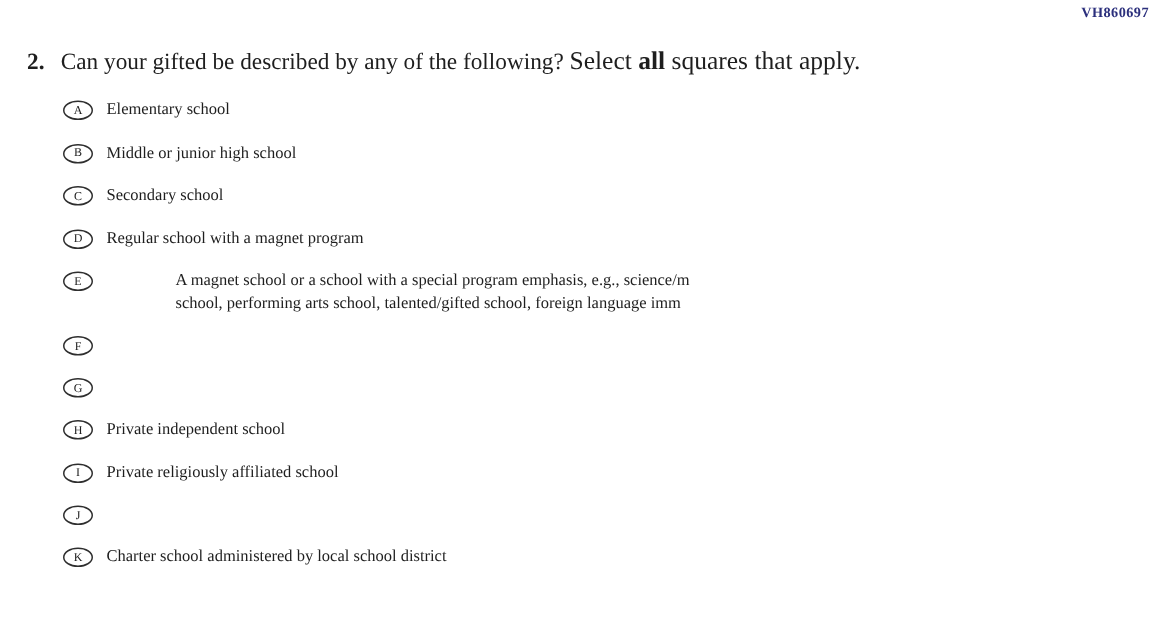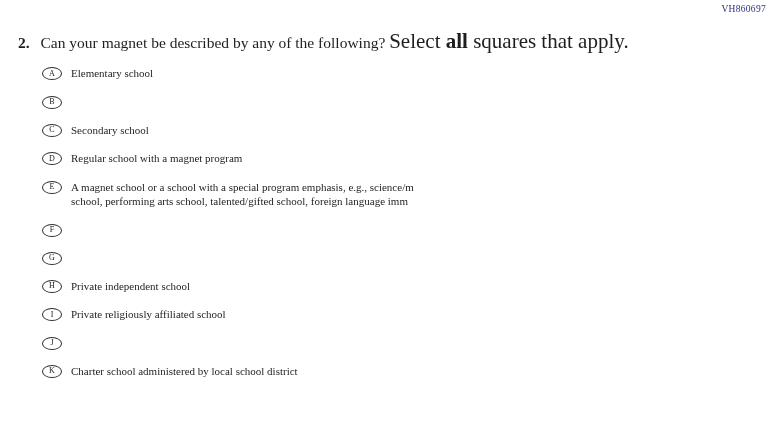--- a/index.html
+++ b/index.html
@@ -6,29 +6,29 @@
   body {
     width:773px; height:422px;
     background:#ffffff;
     font-family:"Liberation Serif", serif;
     color:#1e1e1e;
     position:relative;
     overflow:hidden;
   }
   .form-code {
     position:absolute; top:4px; right:7px;
-    font-size:9.5px; font-weight:normal;
+    font-size:9.5px; font-weight:bold;
     color:#2b2f7c; letter-spacing:0.3px;
   }
   .question-row {
     position:absolute; left:18px; top:33px; width:720px;
     font-size:15.5px; line-height:16px;
   }
   .qnum { font-weight:bold; margin-right:7px; }
-  .qtext2 { font-size:21px; }
+  .qtext2 { font-size:17px; }
   .options {
     position:absolute; left:42px; top:66px; width:710px;
   }
   .option {
     display:flex; align-items:flex-start;
     margin-bottom:14px;
   }
   .bubble {
     flex:0 0 auto;
     width:18px; height:11px;
@@ -43,48 +43,49 @@
     font-size:8px; line-height:1;
     font-family:"Liberation Serif", serif;
     color:#222222;
   }
   .option-text {
     font-size:11px; line-height:14.5px;
     white-space:pre;
     display:block;
   }
   .option-text.clipped {
-    width:566px; overflow:hidden;
+    width:566px; overflow:hidden;margin-left:46px;
   }
 </style>
 </head>
 <body>
 
 <div class="page">
 
   <div class="form-code">VH860697</div>
 
   <div class="question-row">
     <span class="qnum">2.</span>
-    <span class="qtext">Can your magnet be described by any of the following?</span>
+    <span class="qtext">Can your gifted be described by any of the following?</span>
     <span class="qtext2"><span>Select </span><b>all</b><span> squares that apply.</span></span>
   </div>
 
   <div class="options" id="options">
   <div class="option">
     <span class="bubble">
           <span class="bubble-letter">A</span>
         </span>
     <span class="option-text">Elementary school</span>
   </div>
 
   <div class="option">
     <span class="bubble">
           <span class="bubble-letter">B</span>
         </span>
+    <span class="option-text">Middle or junior high school</span>
   </div>
 
   <div class="option">
     <span class="bubble">
           <span class="bubble-letter">C</span>
         </span>
     <span class="option-text">Secondary school</span>
   </div>
 
   <div class="option">

